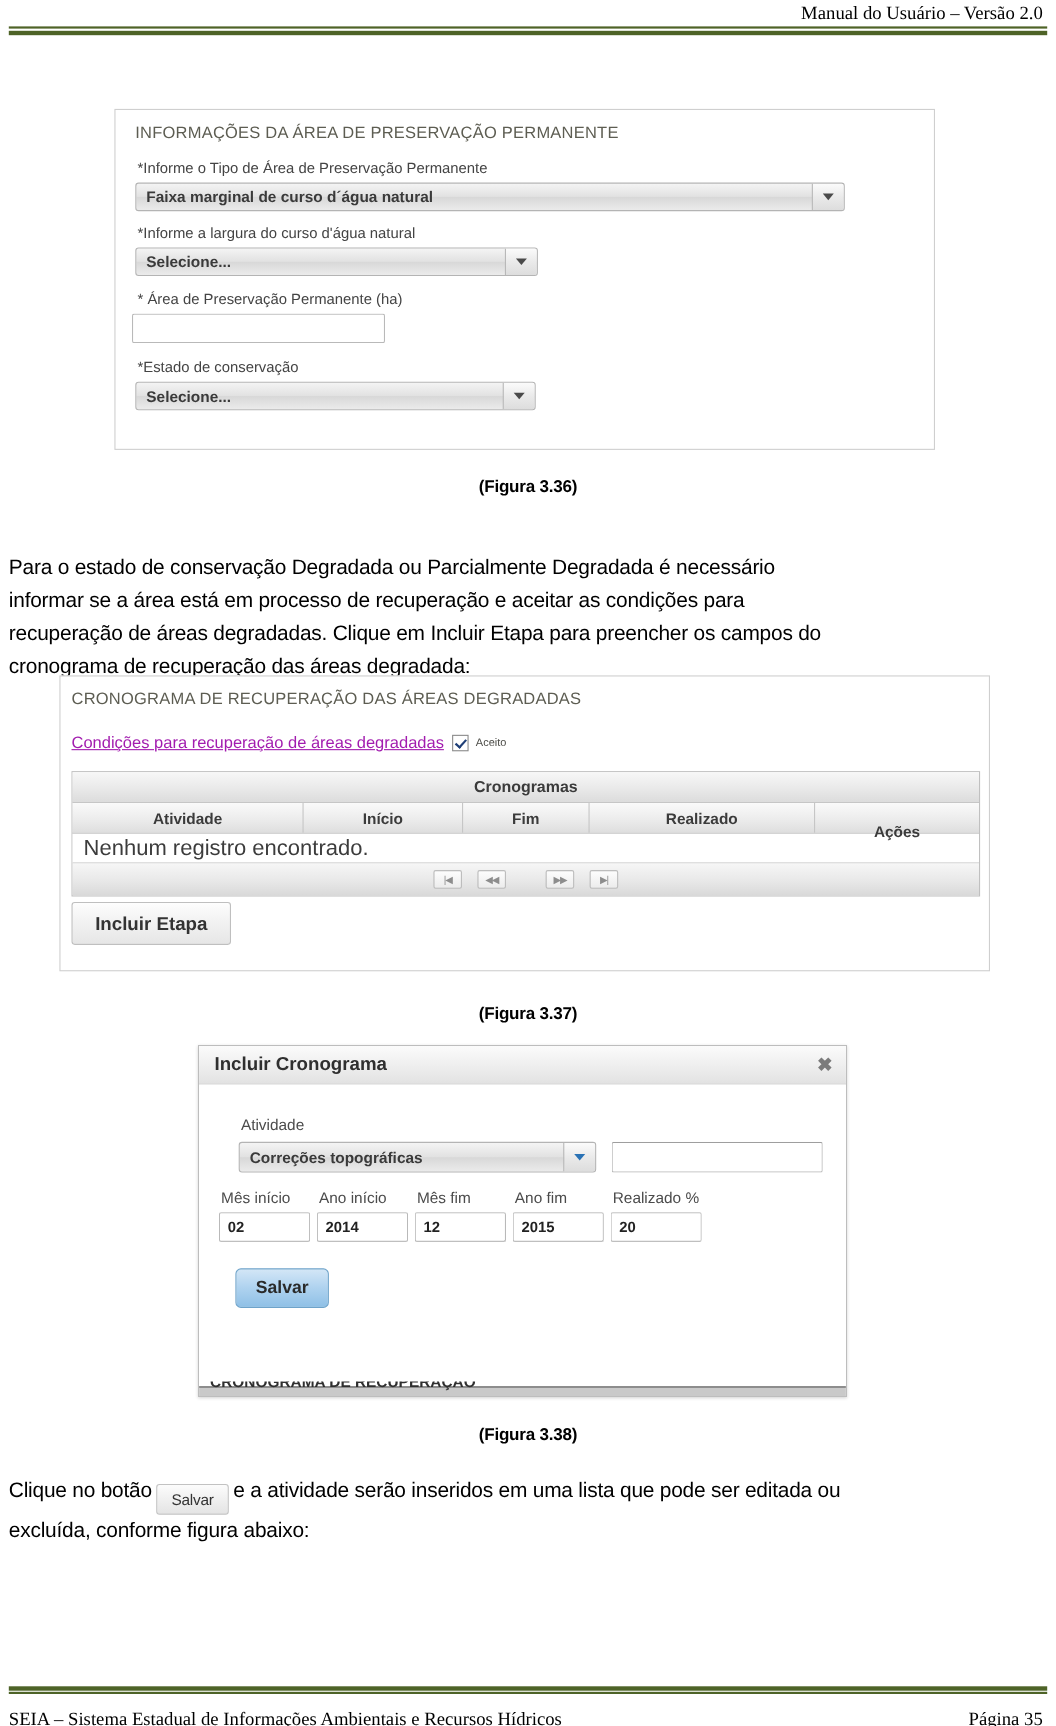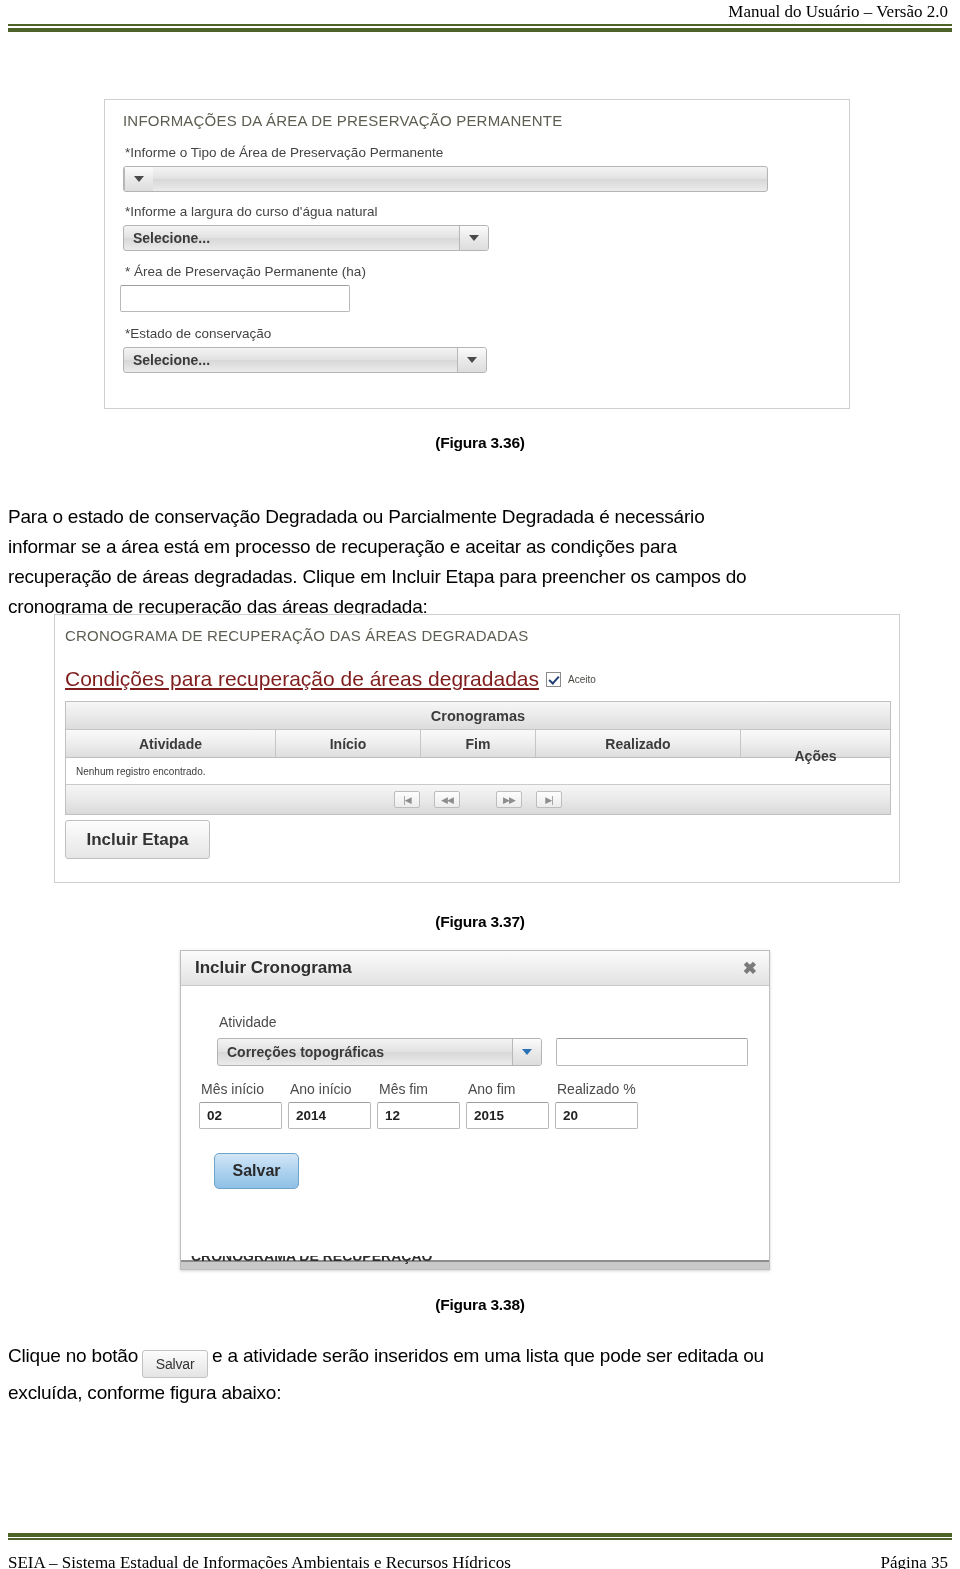--- a/index.html
+++ b/index.html
@@ -185,22 +185,22 @@
   #fig337 { left: 54px; top: 614px; width: 846px; height: 269px; }
   #fig337 .legend { position: absolute; left: 10px; top: 12px; }
   .cond-row {
     position: absolute;
     left: 10px; top: 52px;
     display: flex;
     align-items: center;
     gap: 7px;
   }
   .cond-link {
-    font-size: 21px;
-    color: #7f1d1d;
+    font-size: 15px;
+    color: #a21caf;
     text-decoration: underline;
     white-space: nowrap;
   }
   .checkbox {
     width: 15px; height: 15px;
     box-sizing: border-box;
     border: 1px solid #8a8a8a;
     background: #ffffff;
     position: relative;
   }
@@ -249,21 +249,21 @@
     color: #3b3b3b;
     border-right: 1px solid #c6c6c6;
     box-sizing: border-box;
   }
   .grid-head .th:last-child { border-right: none; margin-top: 24px; }
   .grid-empty {
     height: 26px;
     display: flex;
     align-items: center;
     padding-left: 10px;
-    font-size: 10px;
+    font-size: 20px;
     color: #3c3c3c;
     border-bottom: 1px solid #cacaca;
     background: #fff;
   }
   .grid-pager {
     height: 29px;
     background: linear-gradient(to bottom, #f6f6f6 0%, #e8e8e8 55%, #d9d9d9 100%);
     display: flex;
     align-items: center;
     justify-content: center;
@@ -416,20 +416,21 @@
     <div class="r-thin"></div>
     <div class="r-thick"></div>
   </div>
 </div>
 
 <div class="shot" id="fig336">
   <div class="legend">INFORMAÇÕES DA ÁREA DE PRESERVAÇÃO PERMANENTE</div>
 
   <div class="fieldlabel l1">*Informe o Tipo de Área de Preservação Permanente</div>
   <div class="select s1">
+    <div class="sel-text">Faixa marginal de curso d´água natural</div>
     <div class="sel-arrow">
         <span class="tri-down"></span>
       </div>
   </div>
 
   <div class="fieldlabel l2">*Informe a largura do curso d'água natural</div>
   <div class="select s2">
     <div class="sel-text">Selecione...</div>
     <div class="sel-arrow">
         <span class="tri-down"></span>

